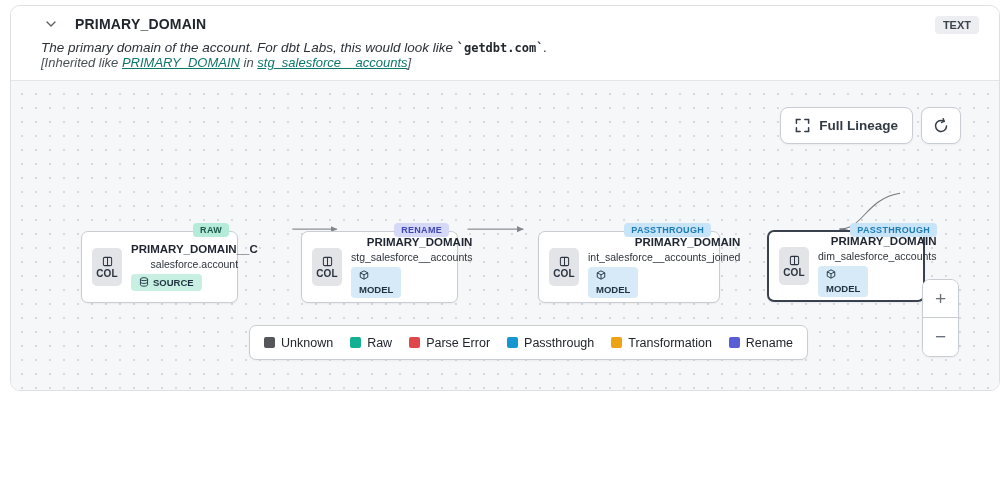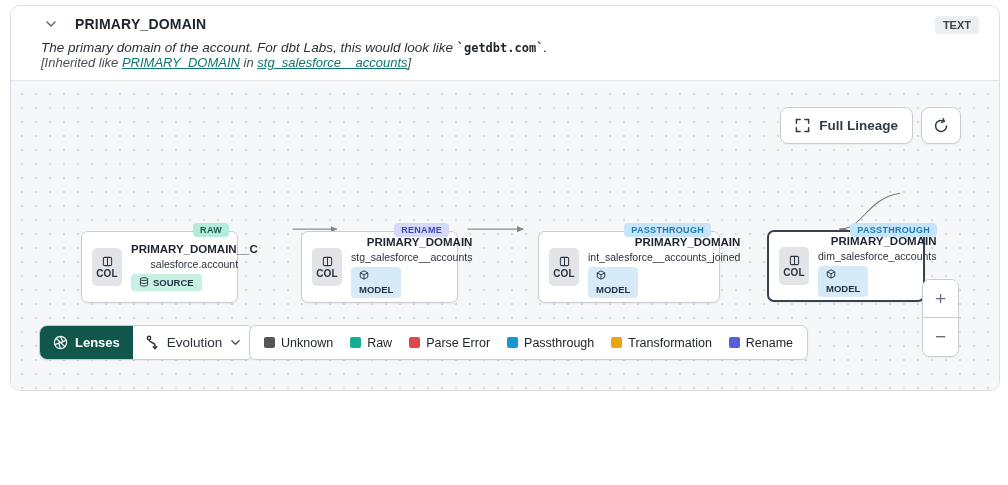--- a/index.html
+++ b/index.html
@@ -216,40 +216,20 @@
         <path d="M13.5 8 A5.5 5.5 0 1 1 10.8 3.25"></path>
           <polyline points="10.2,0.8 11.2,3.4 8.6,4.4" fill="none"></polyline>
       </svg>
     </button>
 
     <div class="zoomctl">
       <button>+</button>
       <button>−</button>
     </div>
 
-    <div class="lenses-bar">
-      <button class="lenses-btn">
-        <svg width="15" height="15" viewBox="0 0 16 16" fill="none" stroke="#fff" stroke-width="1.3">
-          <circle cx="8" cy="8" r="6.5"></circle>
-          <path d="M8 1.5 L10.8 8 M14.2 5.5 L8 8.2 M13 12.8 L8 8 M8 14.5 L5.8 8 M1.8 10.5 L8 7.8 M3 3.2 L8 8"></path>
-        </svg>
-        <span>Lenses</span>
-      </button>
-      <button class="lens-select">
-        <svg width="14" height="16" viewBox="0 0 14 16" fill="none" stroke="#2b313a" stroke-width="1.4" stroke-linecap="round">
-          <circle cx="4" cy="3" r="1.7"></circle>
-          <path d="M4 4.8 C4 8, 10 7, 10 10.5 V13"></path>
-          <polyline points="8.2,11.6 10,13.6 11.8,11.6"></polyline>
-        </svg>
-        <span>Evolution</span>
-        <svg width="11" height="11" viewBox="0 0 12 12">
-            <polyline points="2,4 6,8 10,4" fill="none" stroke="#4a5158" stroke-width="1.5" stroke-linecap="round" stroke-linejoin="round"></polyline>
-          </svg>
-      </button>
-    </div>
 
     <div class="legend">
       <span class="legend-item">
           <span class="swatch" style="background-color: rgb(84, 86, 91);"></span>
           <span>Unknown</span>
         </span>
       <span class="legend-item">
           <span class="swatch" style="background-color: rgb(20, 176, 147);"></span>
           <span>Raw</span>
         </span>

